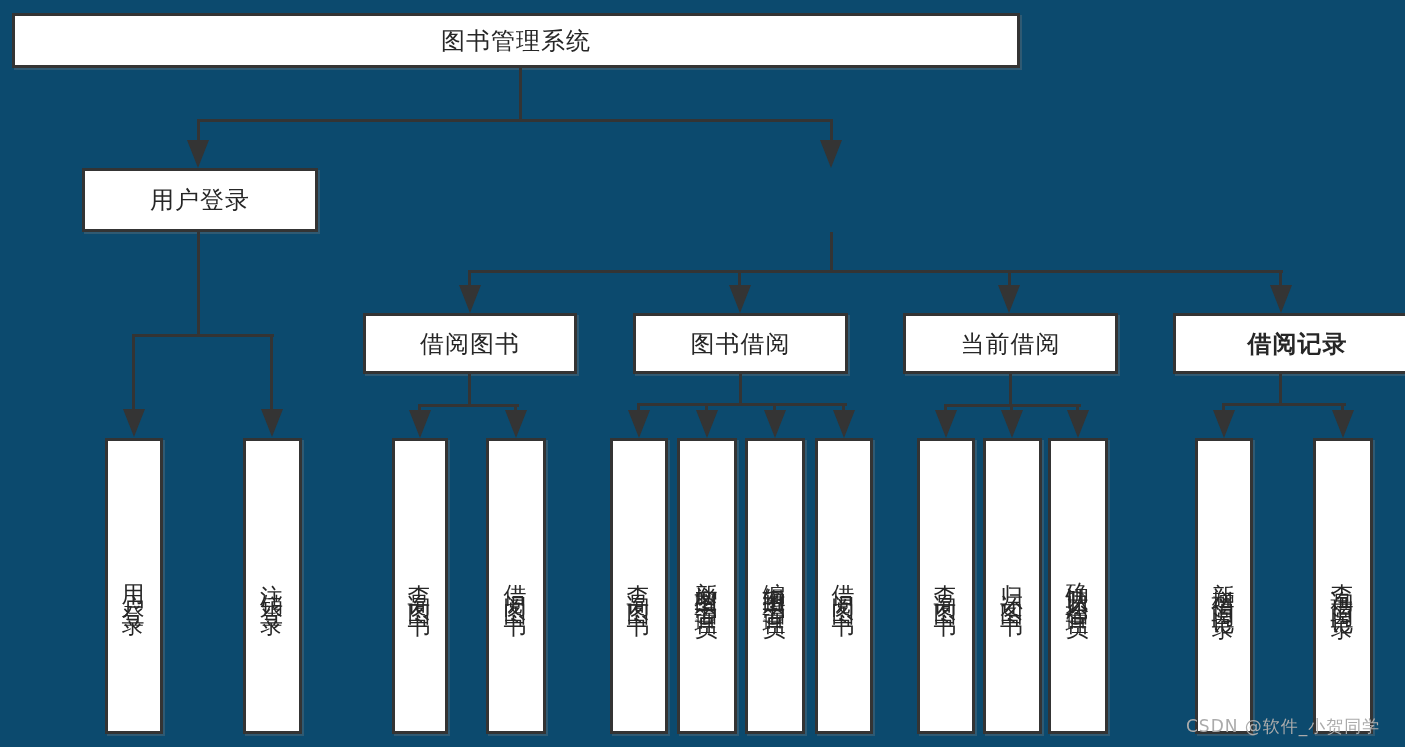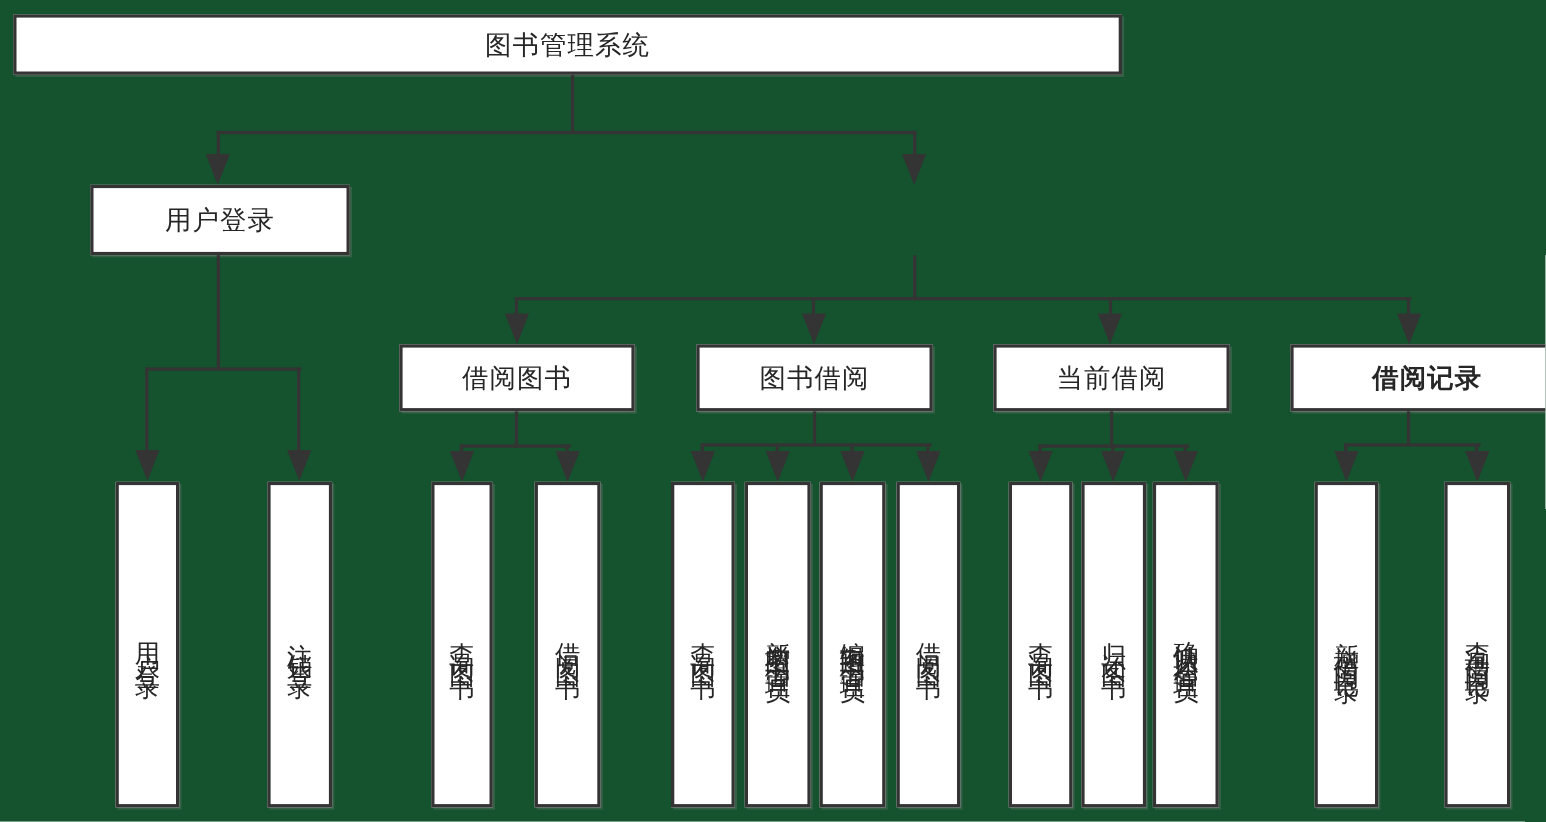--- a/index.html
+++ b/index.html
@@ -1,20 +1,20 @@
 <!DOCTYPE html>
 <html style="--line: #343434; --wm: #ababab;"><head>
 <meta charset="utf-8">
 <style>
   * { box-sizing: border-box; }
   html, body { margin: 0; padding: 0; background: #ffffff; }
   #canvas {
     position: relative;
     width: 1405px; height: 747px;
-    background: #14532d;
+    background: #0c4a6e;
     font-family: "DejaVu Sans", "Liberation Sans", sans-serif;
     color: #262626;
     overflow: hidden;
   }
   .box {
     position: absolute;
     background: #ffffff;
     border: 3px solid var(--line, #343434);
     display: flex; align-items: center; justify-content: center;
     box-shadow: 2px 2px 0 rgba(130,130,130,0.30);
@@ -169,14 +169,15 @@
     <span class="lbl">确认归还（管理员）</span>
   </div>
 
   <div class="box vbox v6" style="left:1195px; top:438px; width:58px; height:296px;">
     <span class="lbl">新增借阅记录</span>
   </div>
   <div class="box vbox v6" style="left:1313px; top:438px; width:60px; height:296px;">
     <span class="lbl">查询借阅记录</span>
   </div>
 
+  <div class="watermark">CSDN @软件_小贺同学</div>
 
 </div>
 
 </body></html>

